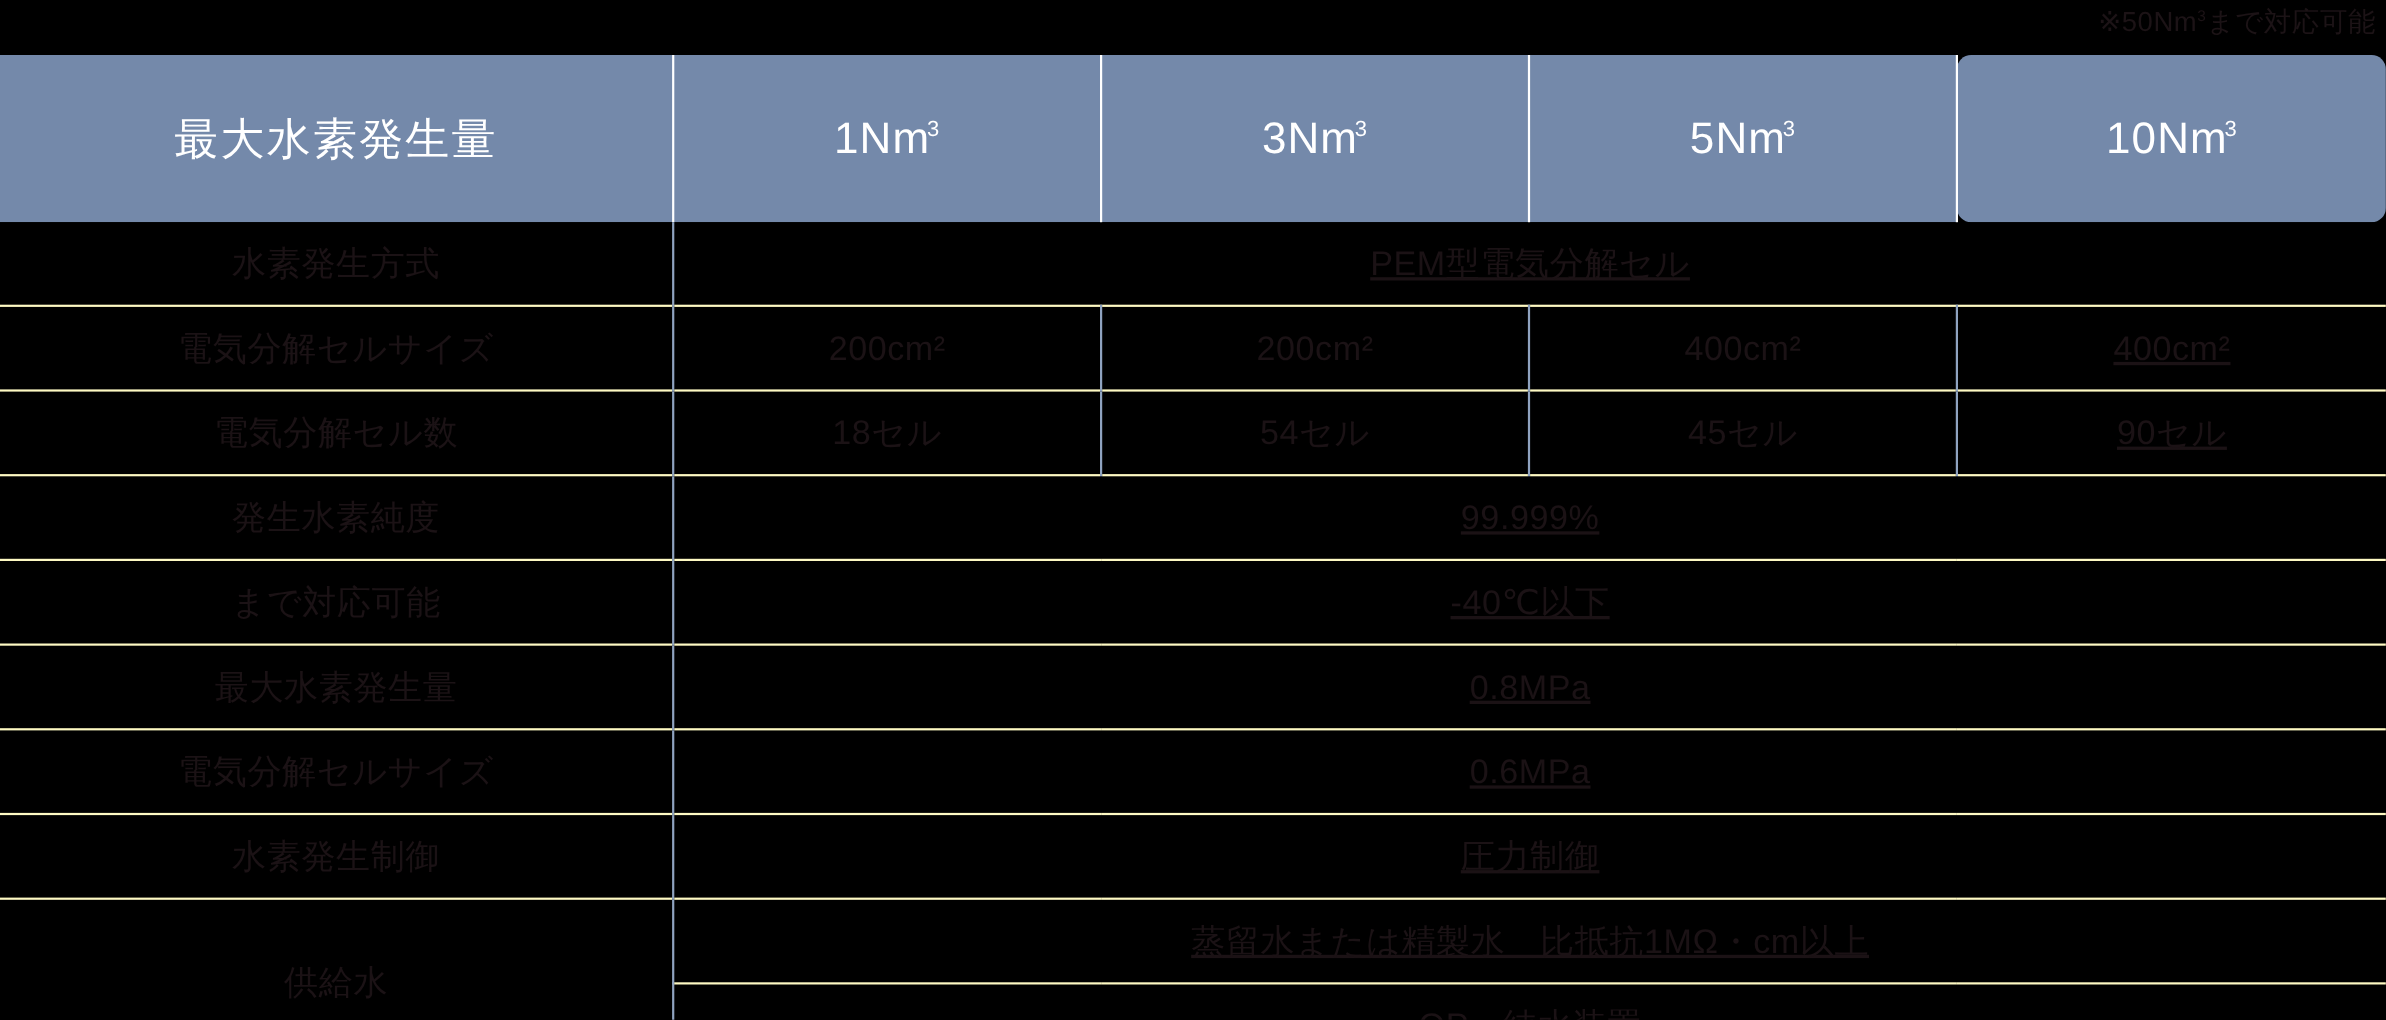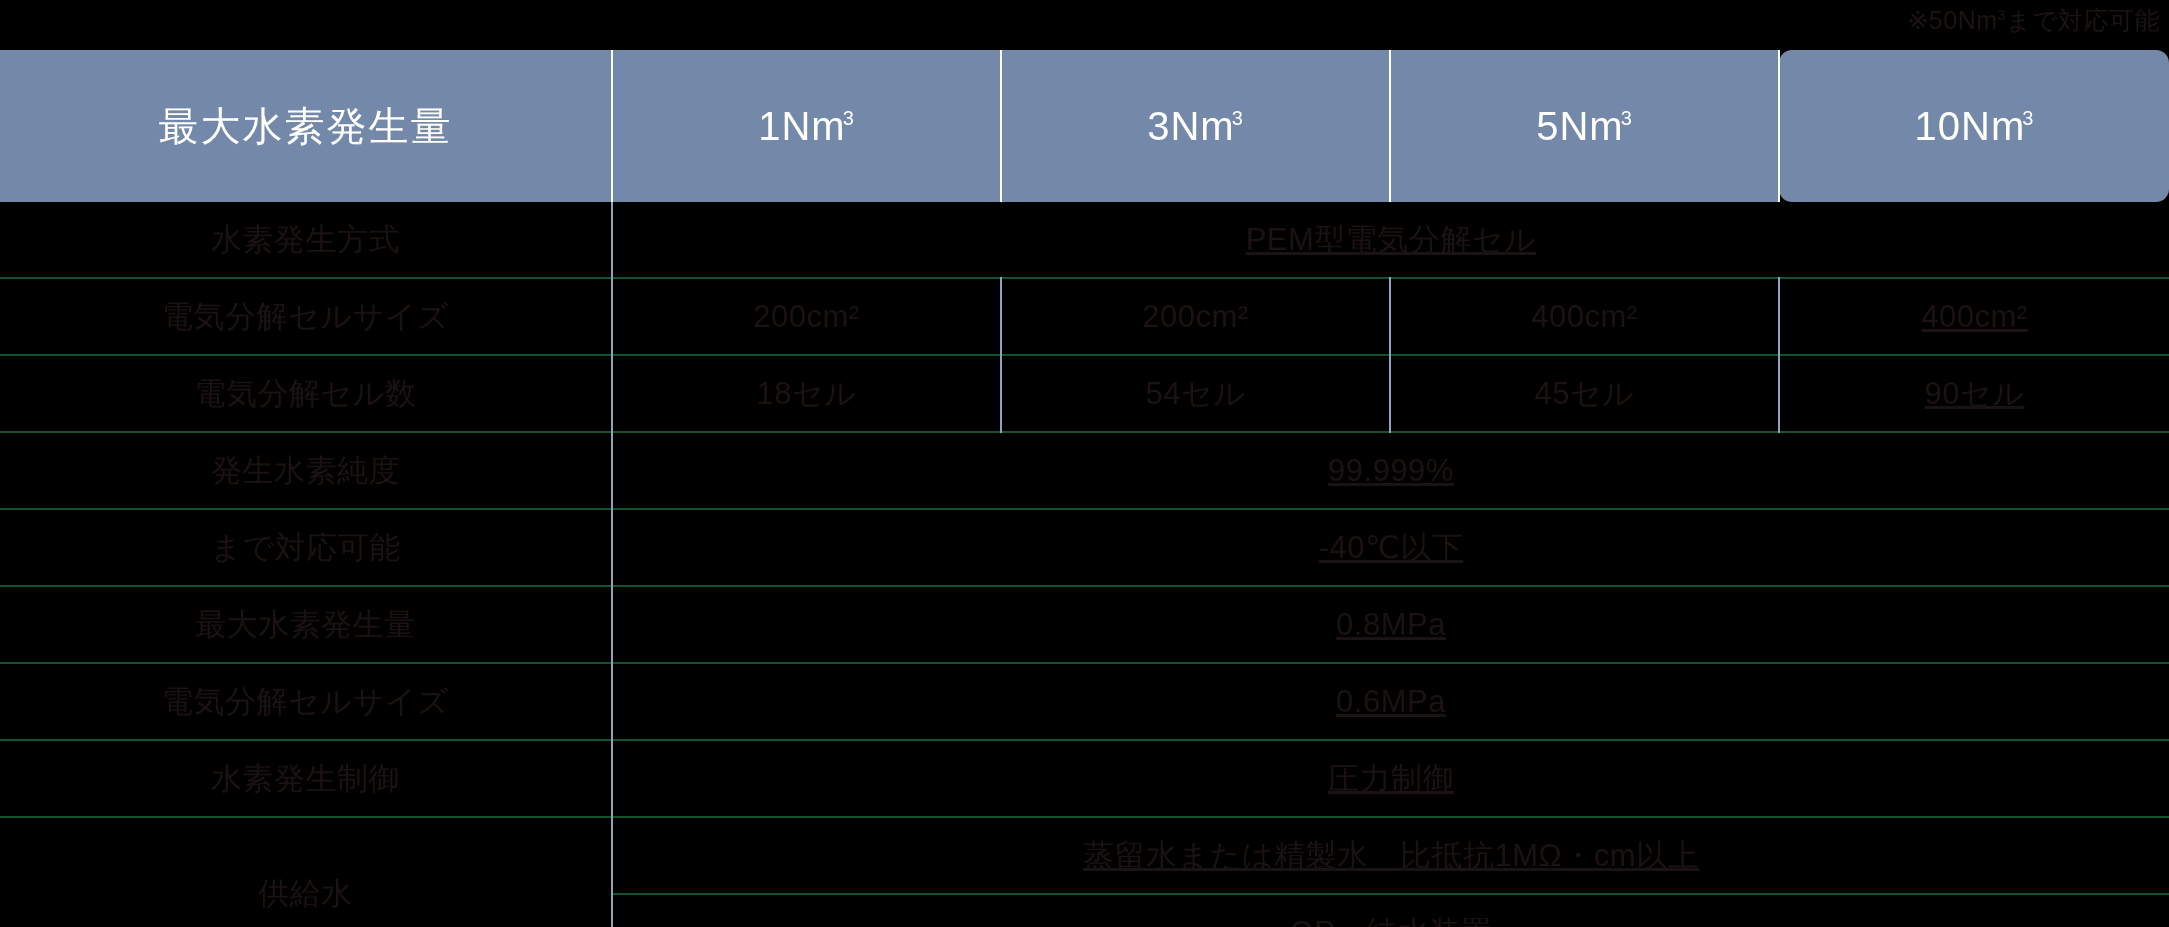--- a/index.html
+++ b/index.html
@@ -80,21 +80,21 @@
     margin-left: -3px;
   }
 
   
   .tbl tbody td {
     height: 75px;
     background: #000000;
     color: #1b1215;
     font-size: 31px;
     letter-spacing: 0.5px;
-    border-top: 2px solid #14532d;
+    border-top: 2px solid #fef9c3;
     border-right: 2px solid #8fa3c0;
     white-space: nowrap;
   }
   .tbl tbody tr:first-child td { border-top: none; }
   .tbl tbody td:last-child { border-right: none; text-decoration: underline; }
 
   .cell-label {
     font-size: 31px;
     letter-spacing: 1px;
   }

